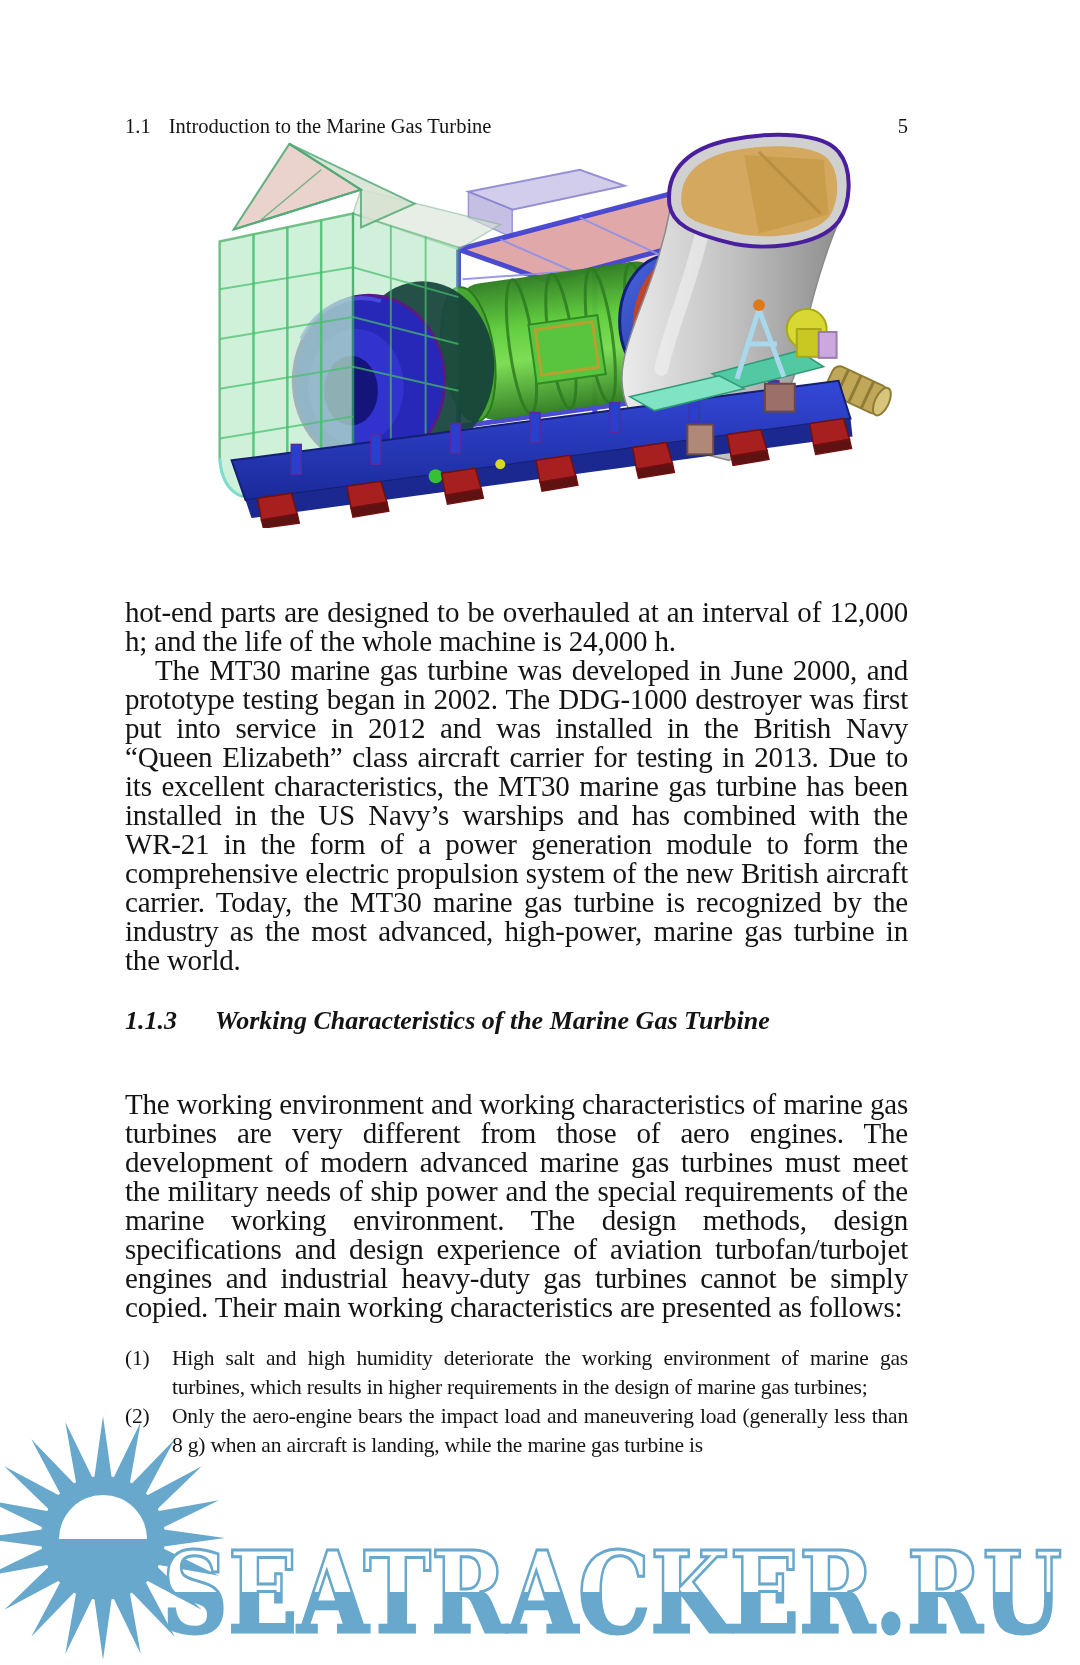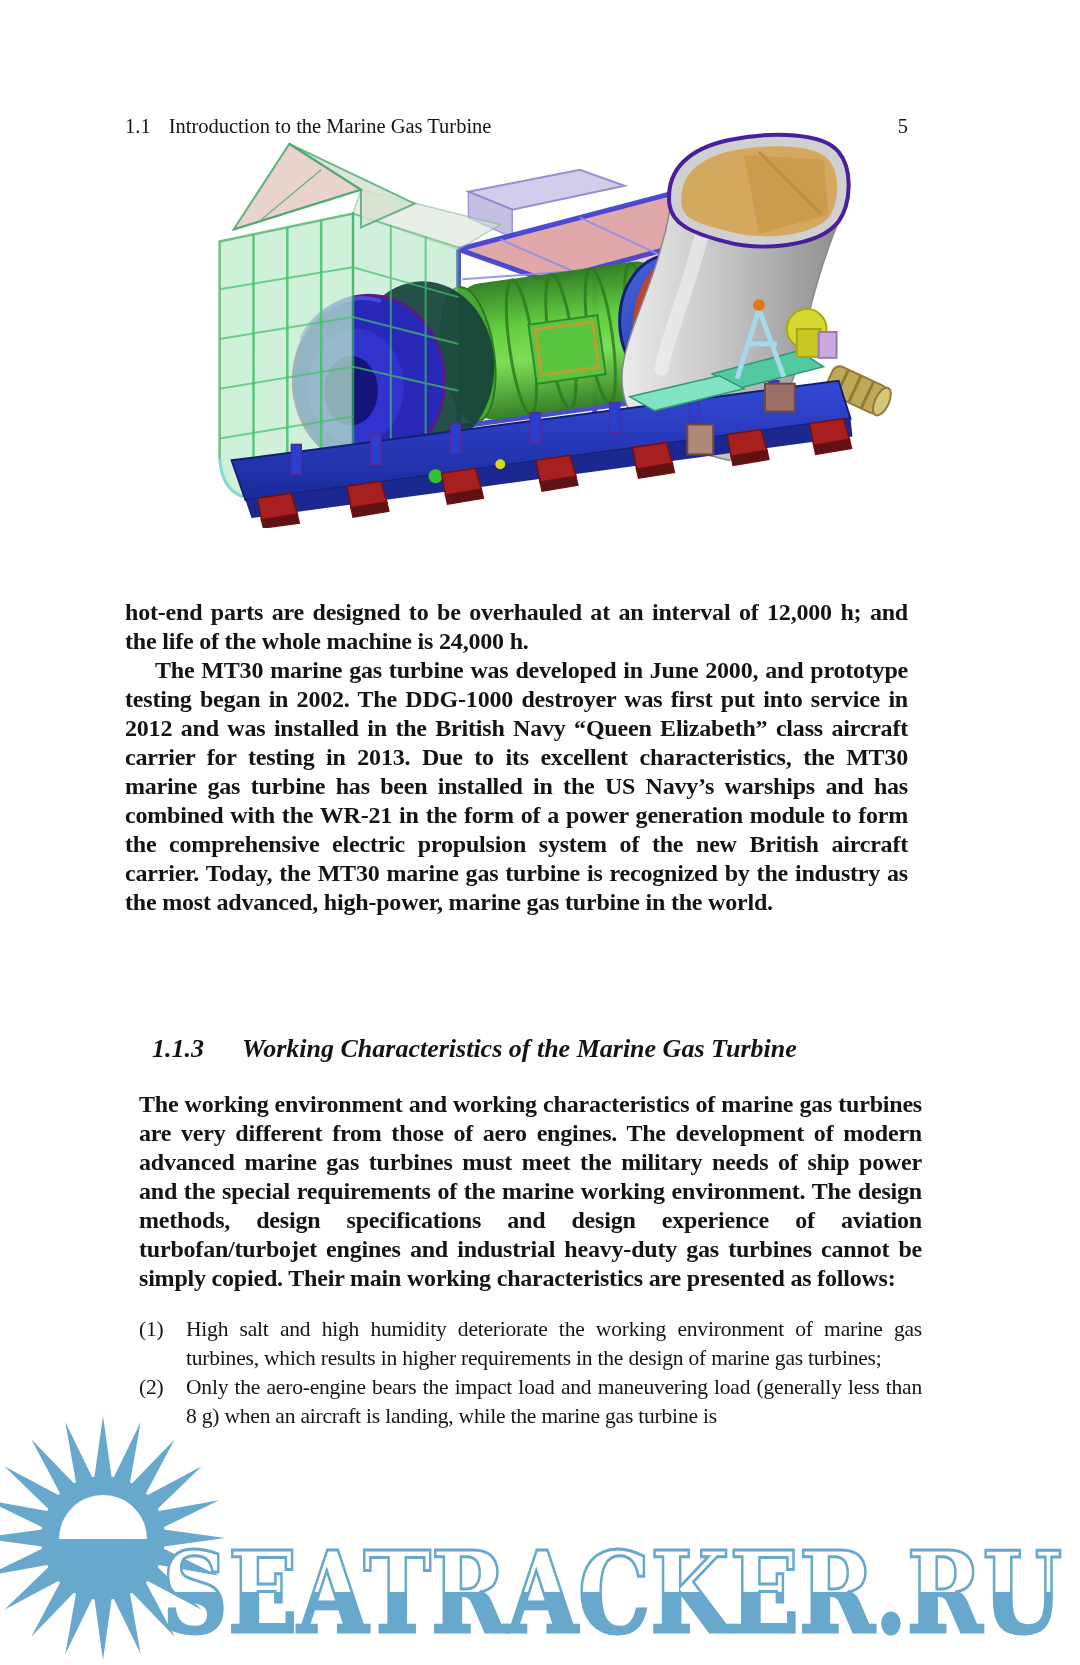--- a/index.html
+++ b/index.html
@@ -21,32 +21,31 @@
   .running-header .sec-num{margin-right:18px;}
   
   .figure-wrap{position:absolute;top:130px;left:200px;width:705px;height:398px;}
   .figure-caption{
     position:absolute;top:531px;left:125px;width:783px;
     font-size:19.5px;
   }
   .figure-caption .cap-label{font-weight:bold;margin-right:14px;}
   
   .text-block1{position:absolute;top:598px;left:125px;width:783px;}
-  .text-block2{position:absolute;top:1090px;left:139px;width:783px;}
+  .text-block2{position:absolute;top:1090px;left:125px;width:783px;}
   p.body-par{
     margin:0;
-    font-size:24px;line-height:29px;
+    font-size:29px;line-height:29px;
     text-align:justify;
     letter-spacing:-0.2px;
-    font-weight:bold;
   }
   p.indent{text-indent:30px;}
   .subsection-heading{
-    position:absolute;top:1034px;left:125px;width:783px;
-    font-size:26px;font-weight:bold;font-style:italic;margin-left:27px;
+    position:absolute;top:1006px;left:125px;width:783px;
+    font-size:26px;font-weight:bold;font-style:italic;
   }
   .subsection-heading .sub-num{margin-right:38px;}
   .num-list{margin-top:22px;}
   .list-item{display:flex;font-size:21.5px;line-height:29px;letter-spacing:-0.2px;}
   .list-item .list-marker{flex:none;width:47px;}
   .list-item .list-text{flex:1;text-align:justify;}
   
   .watermark{position:absolute;left:0;bottom:0;width:1080px;height:270px;}
   .wm-sun{position:absolute;left:-27px;bottom:-8px;width:260px;height:270px;}
   .wm-textsvg{position:absolute;left:160px;bottom:8px;width:910px;height:122px;}

